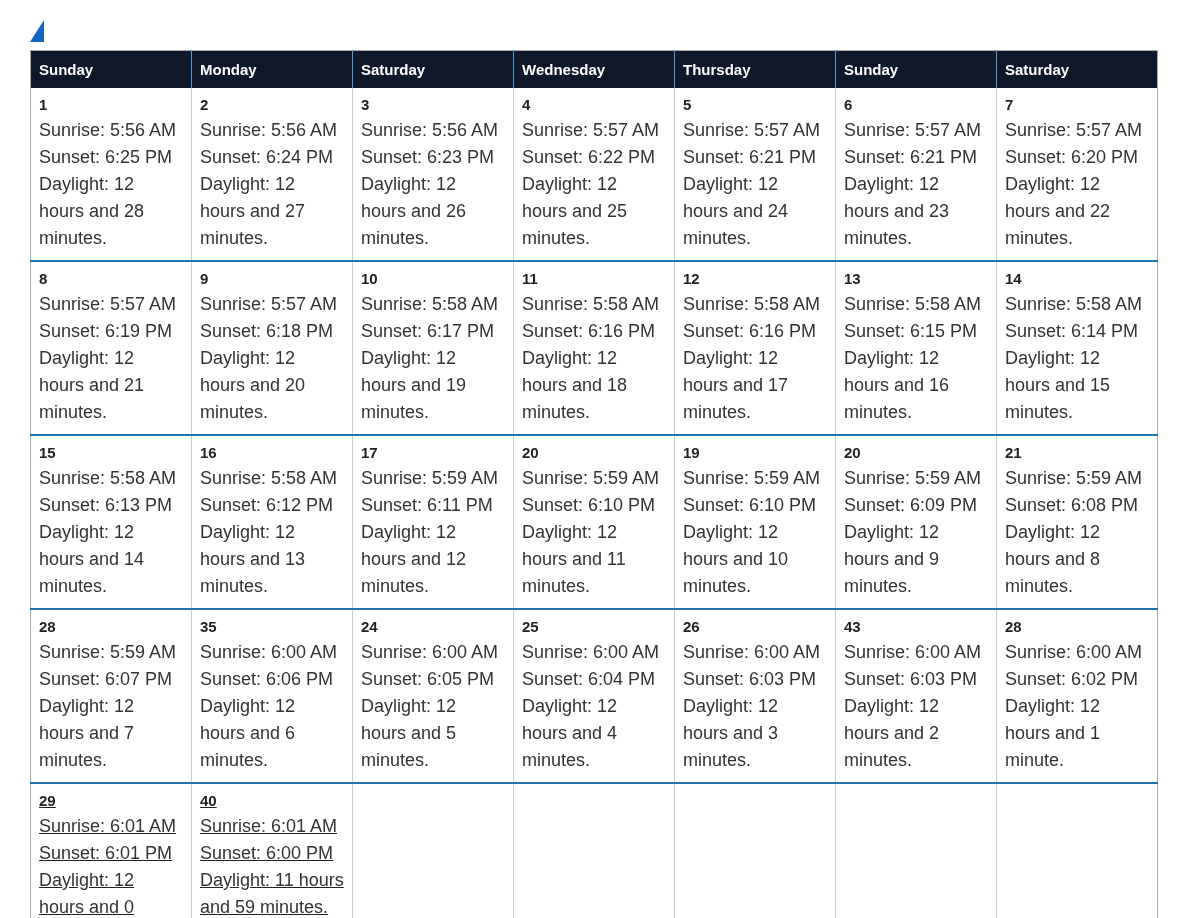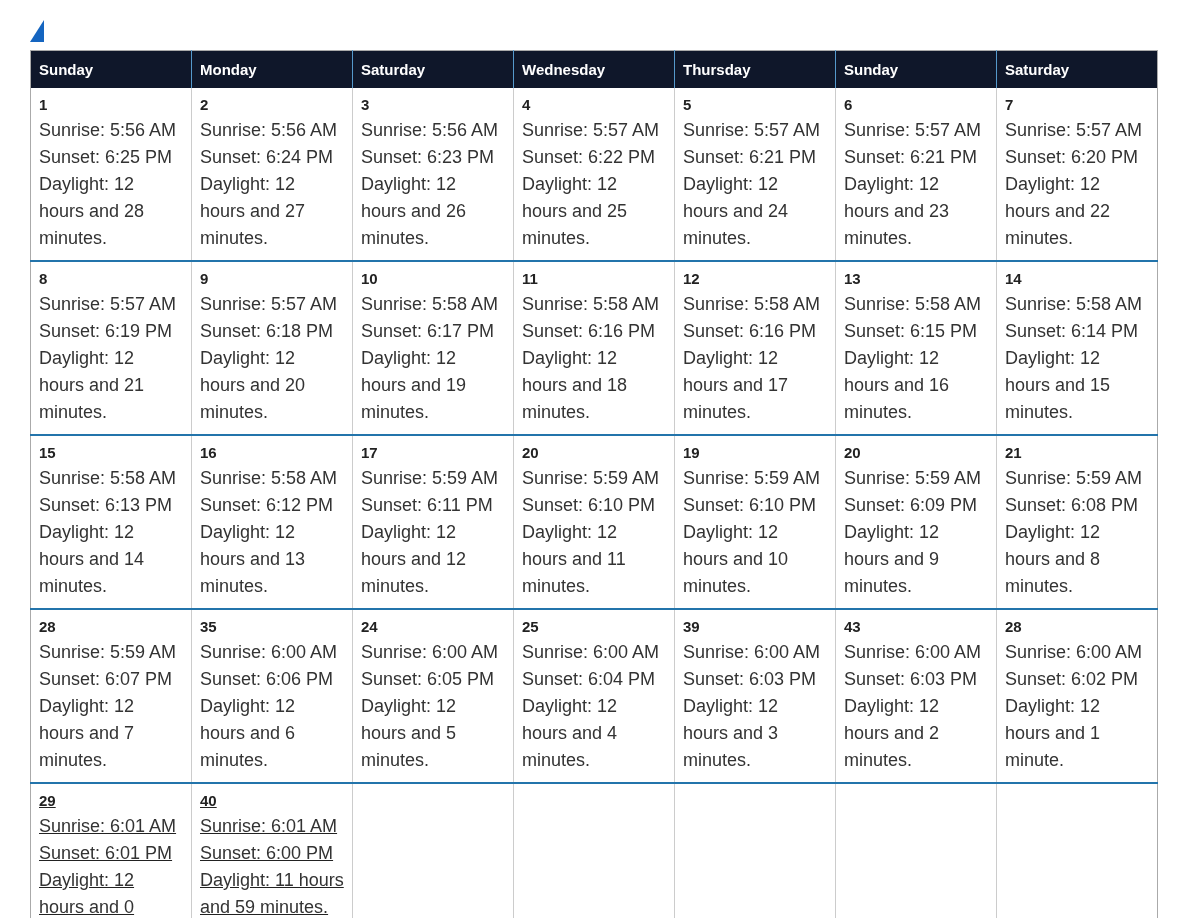--- a/index.html
+++ b/index.html
@@ -235,21 +235,21 @@
       </td>
         <td>
         <div class="day-number">24</div>
         <div class="day-info">Sunrise: 6:00 AM<br>Sunset: 6:05 PM<br>Daylight: 12 hours and 5 minutes.</div>
       </td>
         <td>
         <div class="day-number">25</div>
         <div class="day-info">Sunrise: 6:00 AM<br>Sunset: 6:04 PM<br>Daylight: 12 hours and 4 minutes.</div>
       </td>
         <td>
-        <div class="day-number">39</div>
+        <div class="day-number">26</div>
         <div class="day-info">Sunrise: 6:00 AM<br>Sunset: 6:03 PM<br>Daylight: 12 hours and 3 minutes.</div>
       </td>
         <td>
         <div class="day-number">43</div>
         <div class="day-info">Sunrise: 6:00 AM<br>Sunset: 6:03 PM<br>Daylight: 12 hours and 2 minutes.</div>
       </td>
         <td>
         <div class="day-number">28</div>
         <div class="day-info">Sunrise: 6:00 AM<br>Sunset: 6:02 PM<br>Daylight: 12 hours and 1 minute.</div>
       </td>

